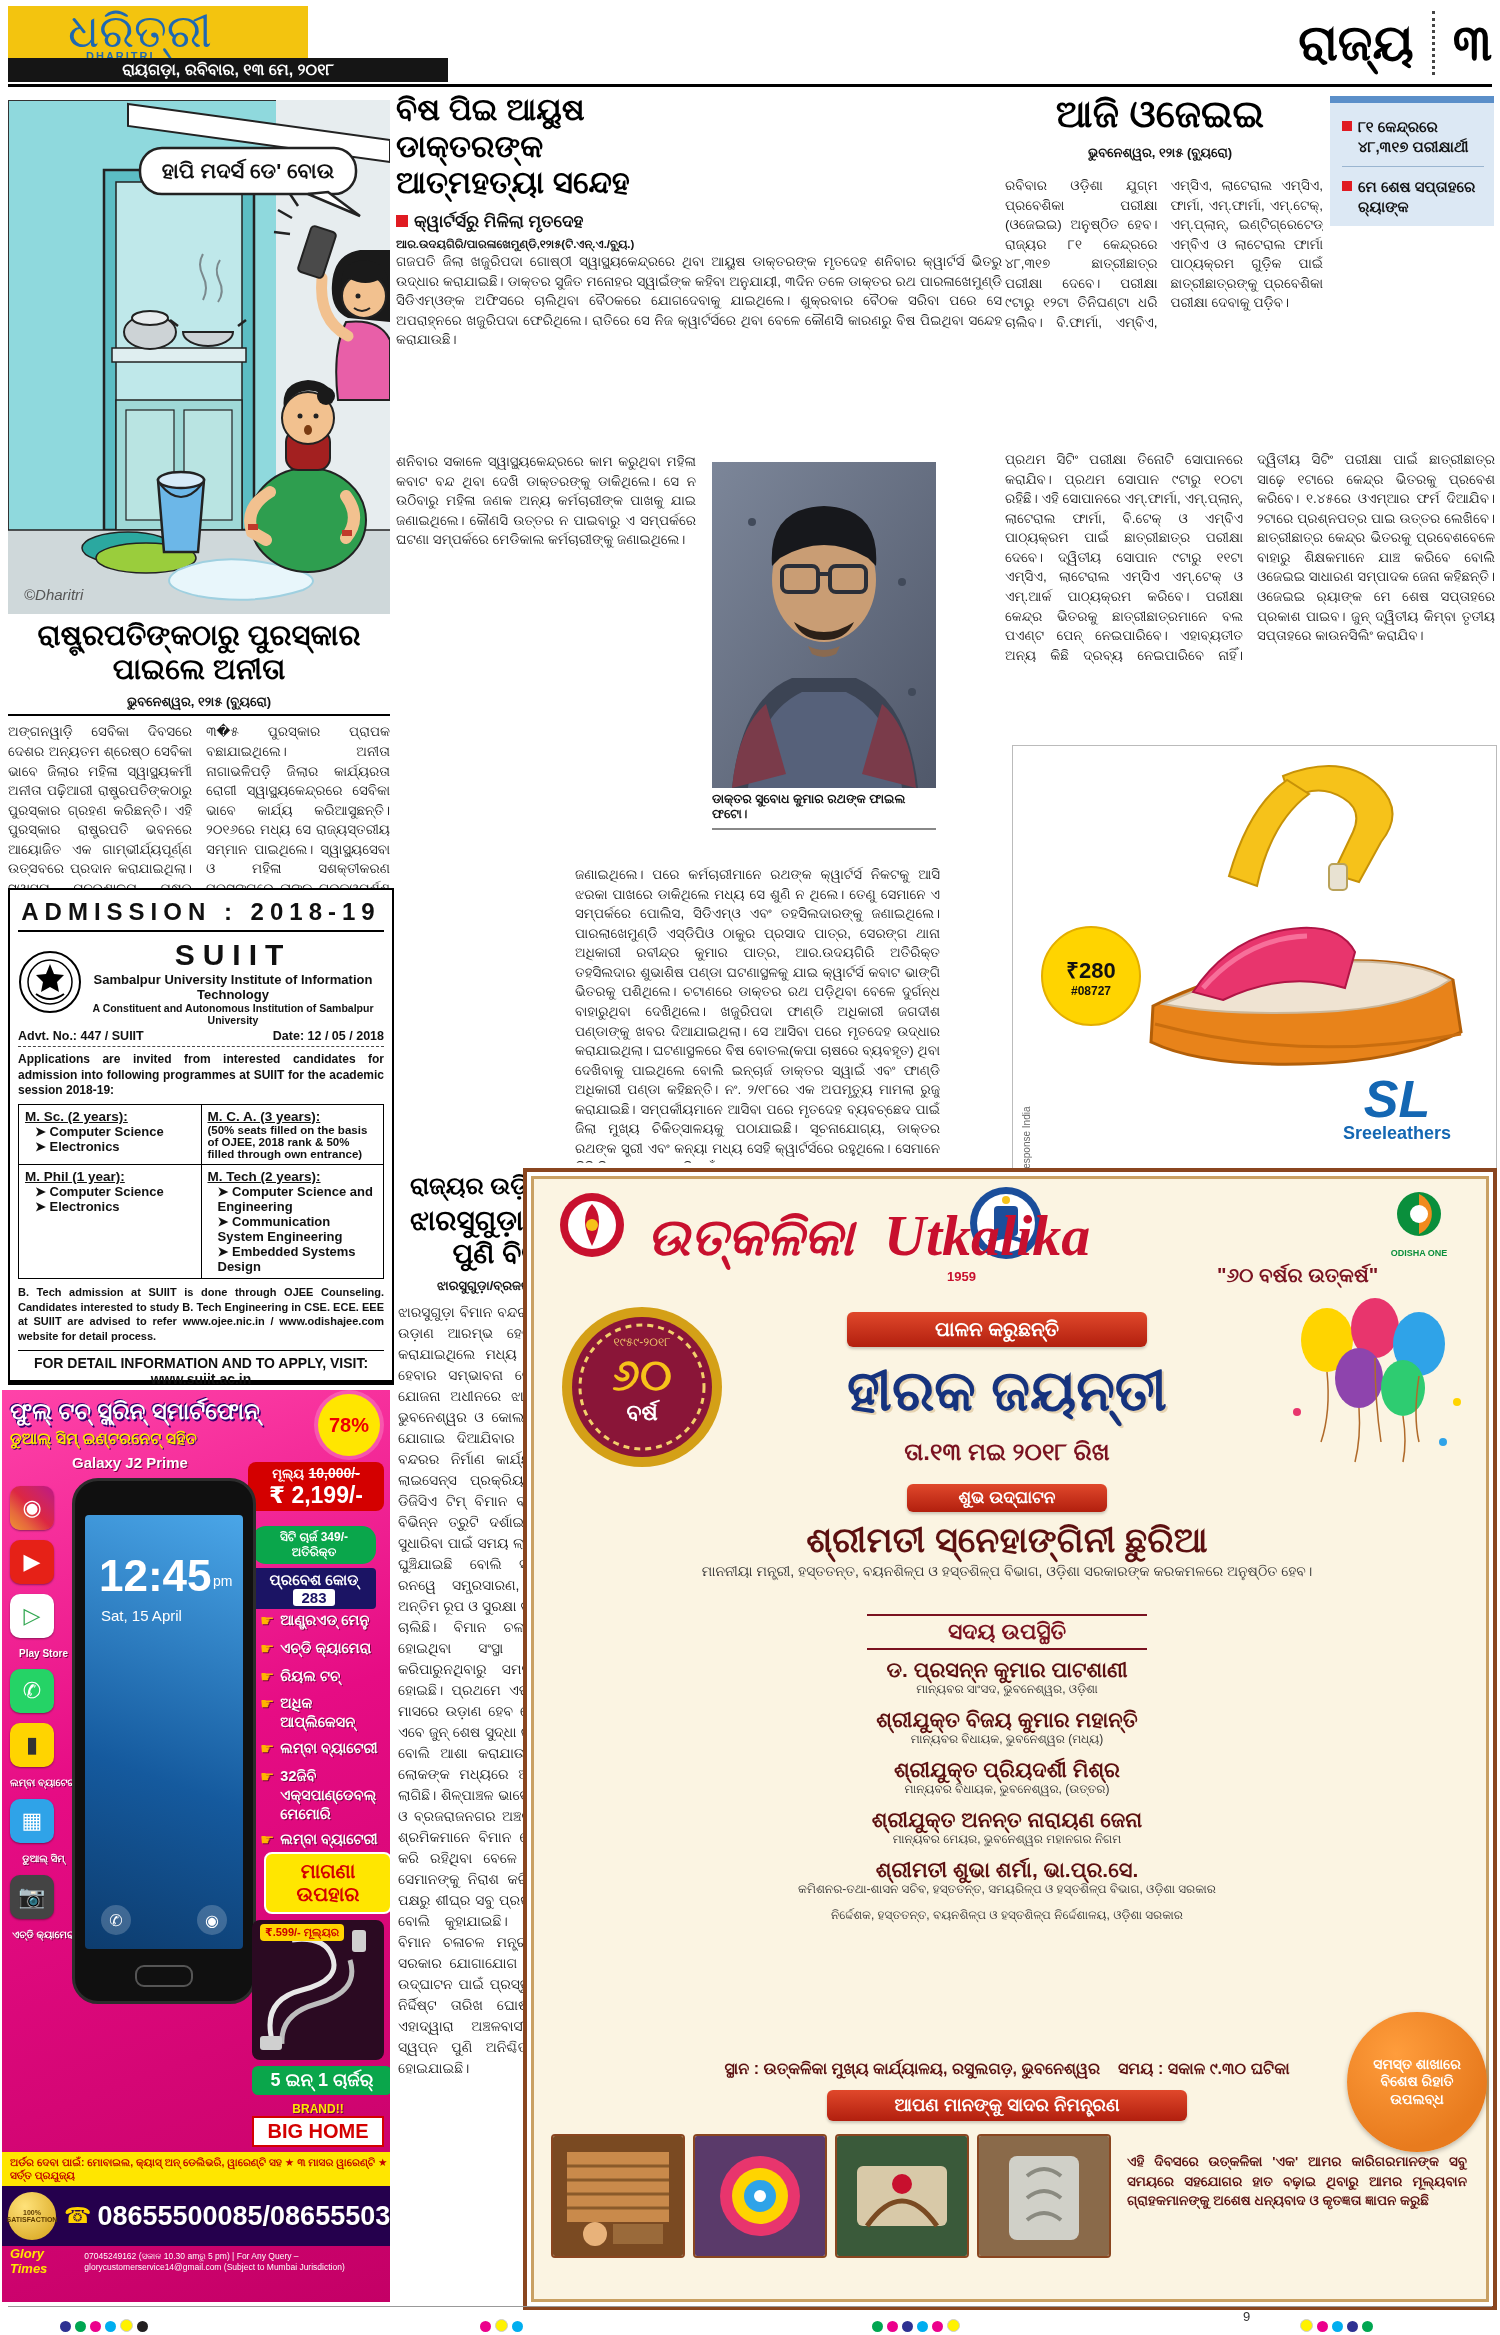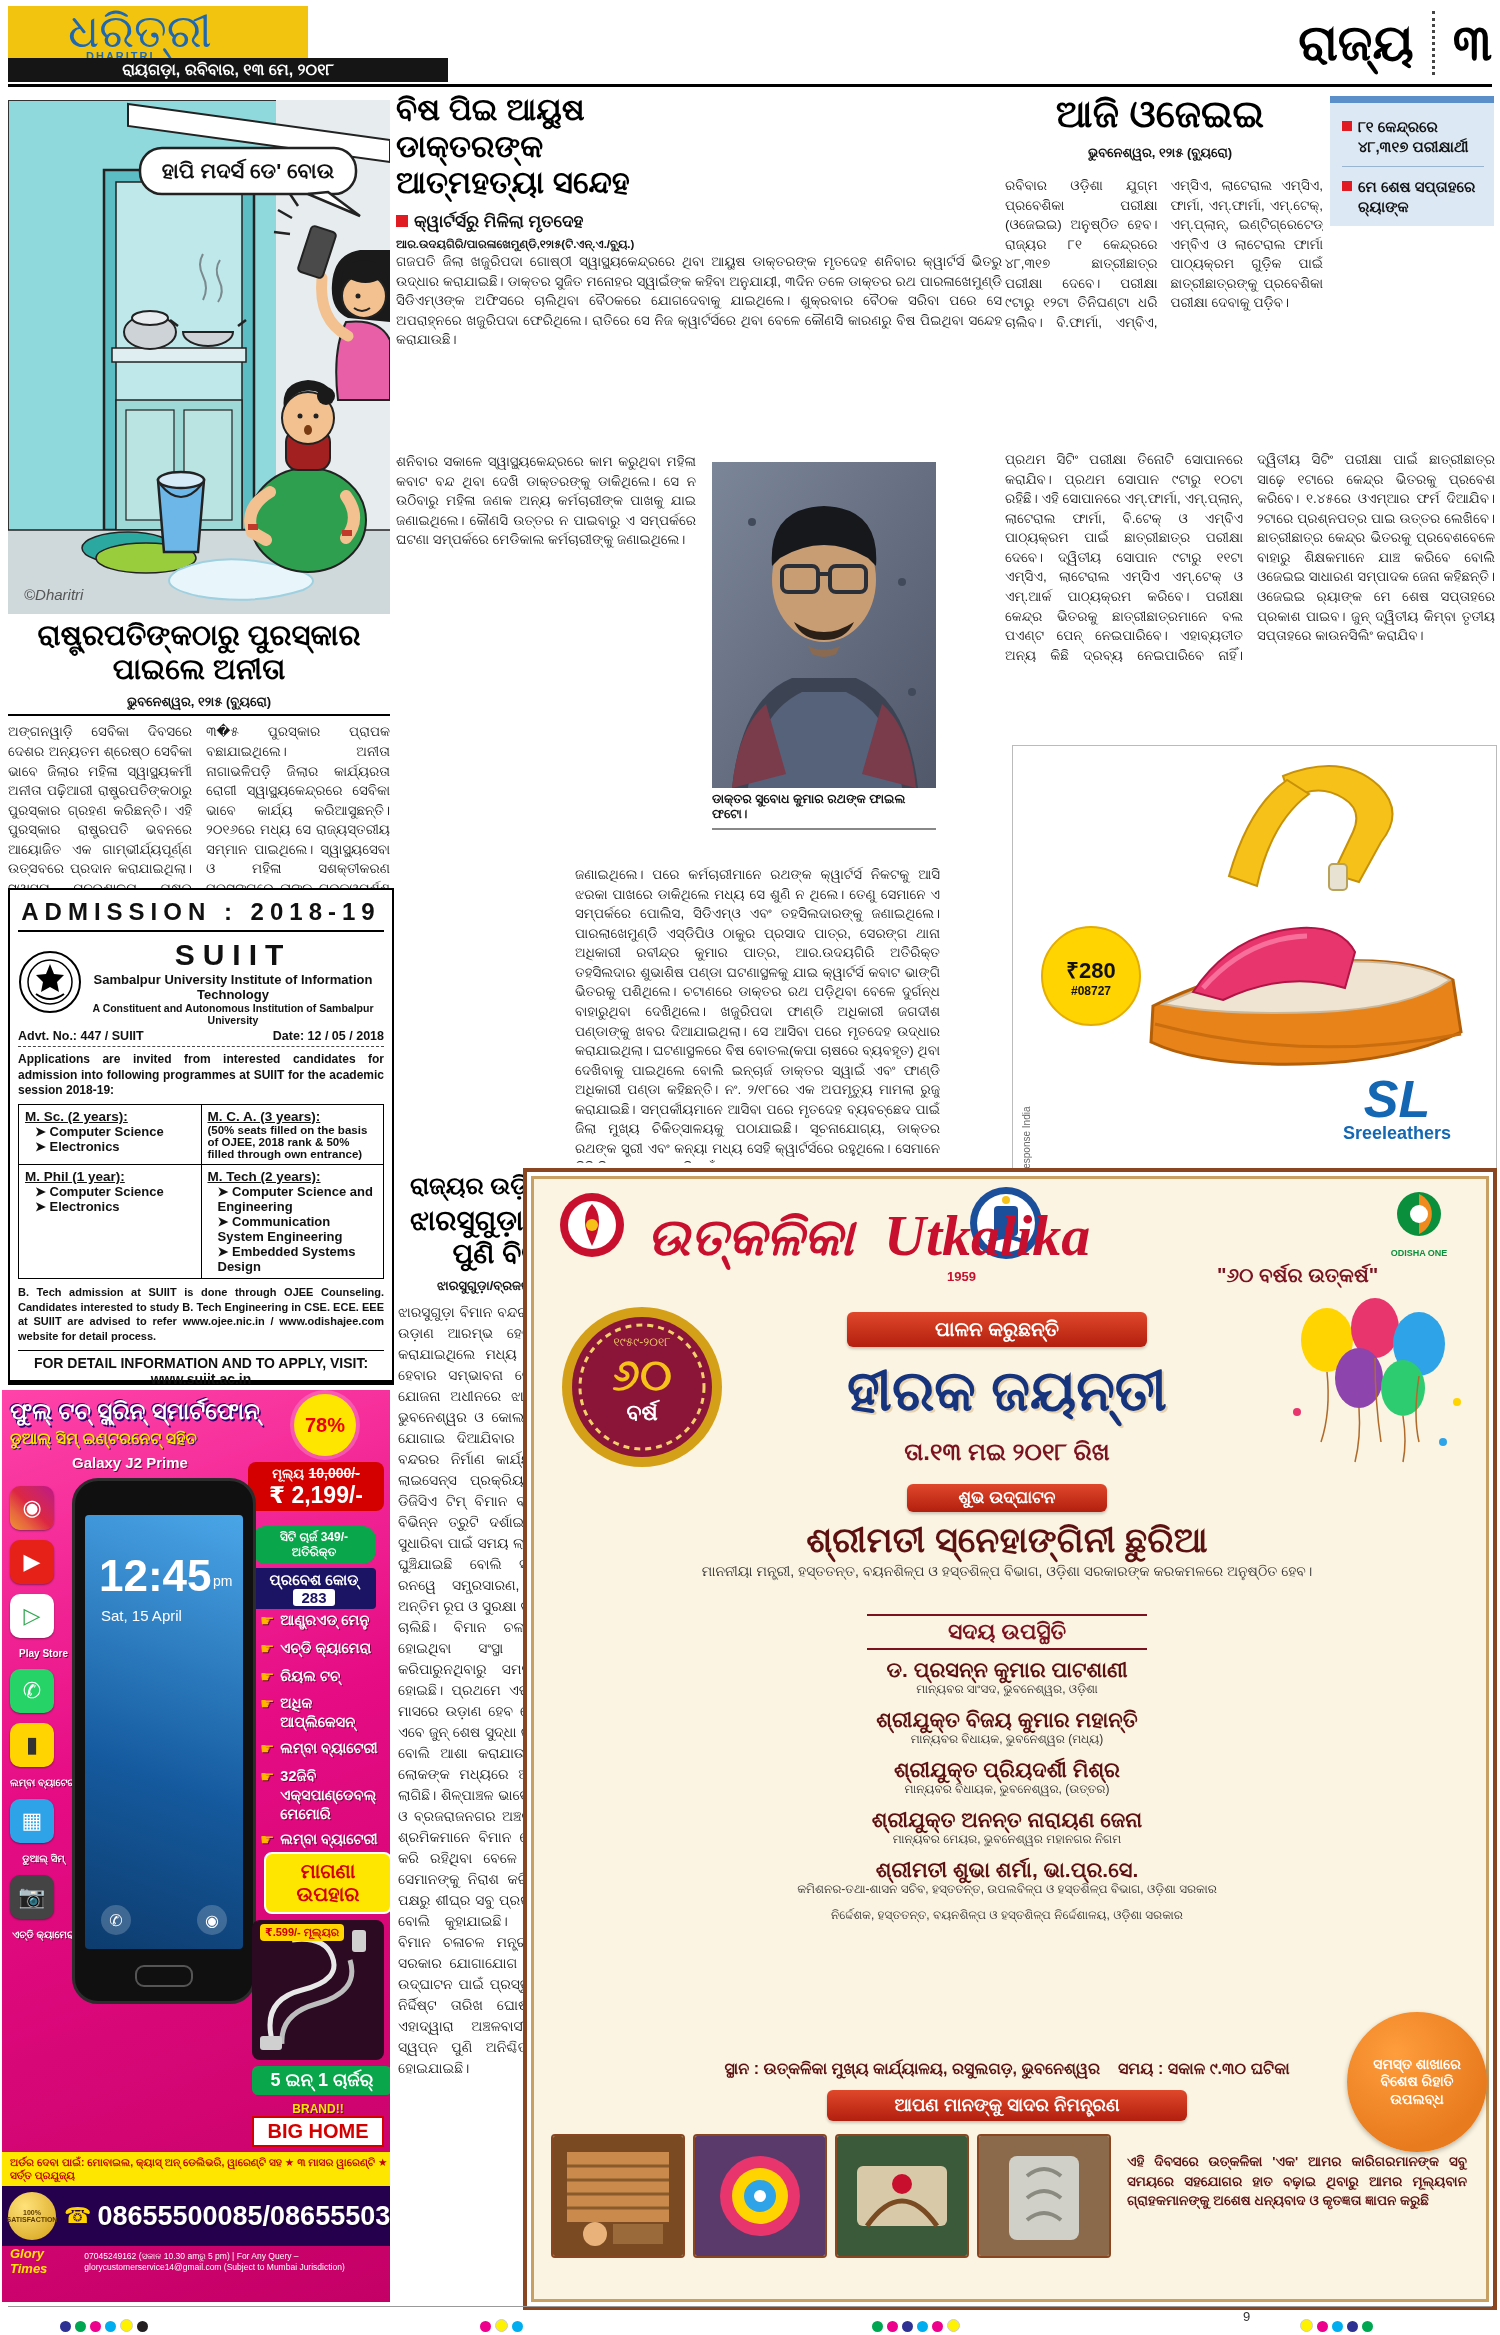--- a/index.html
+++ b/index.html
@@ -399,21 +399,21 @@
     <div style="margin-bottom:12px;">
         <div class="guest-name odia">ଶ୍ରୀଯୁକ୍ତ ପ୍ରିୟଦର୍ଶୀ ମିଶ୍ର</div>
         <div class="guest-role odia">ମାନ୍ୟବର ବିଧାୟକ, ଭୁବନେଶ୍ୱର, (ଉତ୍ତର)</div>
       </div>
     <div style="margin-bottom:12px;">
         <div class="guest-name odia">ଶ୍ରୀଯୁକ୍ତ ଅନନ୍ତ ନାରାୟଣ ଜେନା</div>
         <div class="guest-role odia">ମାନ୍ୟବର ମେୟର, ଭୁବନେଶ୍ୱର ମହାନଗର ନିଗମ</div>
       </div>
     <div style="margin-bottom:12px;">
         <div class="guest-name odia">ଶ୍ରୀମତୀ ଶୁଭା ଶର୍ମା, ଭା.ପ୍ର.ସେ.</div>
-        <div class="guest-role odia">କମିଶନର-ତଥା-ଶାସନ ସଚିବ, ହସ୍ତତନ୍ତ, ଉପଲବିଳ୍ପ ଓ ହସ୍ତଶିଳ୍ପ ବିଭାଗ, ଓଡ଼ିଶା ସରକାର</div>
+        <div class="guest-role odia">କମିଶନର-ତଥା-ଶାସନ ସଚିବ, ହସ୍ତତନ୍ତ, ସମୟରିଳ୍ପ ଓ ହସ୍ତଶିଳ୍ପ ବିଭାଗ, ଓଡ଼ିଶା ସରକାର</div>
       </div>
     <div style="margin-bottom:12px;">
         <div class="guest-role odia">ନିର୍ଦ୍ଦେଶକ, ହସ୍ତତନ୍ତ, ବୟନଶିଳ୍ପ ଓ ହସ୍ତଶିଳ୍ପ ନିର୍ଦ୍ଦେଶାଳୟ, ଓଡ଼ିଶା ସରକାର</div>
       </div>
   </div>
 
   <div class="abs odia" style="left:90px;top:888px;width:780px;font-size:16px;font-weight:bold;color:#5c1010;text-align:center;">
     <span>ସ୍ଥାନ : ଉତ୍କଳିକା ମୁଖ୍ୟ କାର୍ଯ୍ୟାଳୟ, ରସୁଲଗଡ଼, ଭୁବନେଶ୍ୱର</span> &nbsp;&nbsp; <span>ସମୟ : ସକାଳ ୯.୩୦ ଘଟିକା</span>
   </div>
   <div class="abs ribbon odia" style="left:300px;top:918px;width:360px;font-size:18px;padding:5px 0;">ଆପଣ ମାନଙ୍କୁ ସାଦର ନିମନ୍ତ୍ରଣ</div>
@@ -446,21 +446,21 @@
         <rect x="30" y="20" width="70" height="84" rx="8" fill="#d0d0c8"></rect>
         <path d="M48,40 q17,-14 34,0 M48,62 q17,-14 34,0 M48,84 q17,-14 34,0" stroke="#8a8a80" stroke-width="4" fill="none"></path>
       </svg>
   </div>
   <div class="abs odia jt" style="left:600px;top:980px;width:340px;font-size:13.5px;color:#5c1010;font-weight:bold;line-height:1.45;">ଏହି ଦିବସରେ ଉତ୍କଳିକା 'ଏକ' ଆମର କାରିଗରମାନଙ୍କ ସବୁ ସମୟରେ ସହଯୋଗର ହାତ ବଢ଼ାଇ ଥିବାରୁ ଆମର ମୂଲ୍ୟବାନ ଗ୍ରାହକମାନଙ୍କୁ ଅଶେଷ ଧନ୍ୟବାଦ ଓ କୃତଜ୍ଞତା ଜ୍ଞାପନ କରୁଛି</div>
 </div>
 
 <div class="abs phonead" style="left:2px;top:1390px;width:388px;height:912px;">
   <div class="abs ph-head odia" style="left:8px;top:8px;width:300px;">ଫୁଲ୍ ଟଚ୍ ସ୍କ୍ରିନ୍ ସ୍ମାର୍ଟଫୋନ୍</div>
   <div class="abs ph-sub odia" style="left:8px;top:40px;">ଡୁଆଲ୍ ସିମ୍ ଇଣ୍ଟରନେଟ୍ ସହିତ</div>
-  <div class="abs burst" style="left:292px;top:4px;width:62px;height:62px;font-size:20px;">78%</div>
+  <div class="abs burst" style="left:316px;top:4px;width:62px;height:62px;font-size:20px;">78%</div>
   <div class="abs pricebox odia" style="left:246px;top:72px;width:120px;">
     <span style="font-size:13px;">ମୂଲ୍ୟ</span>
     <span style="text-decoration:line-through;font-size:14px;">10,000/-</span>
     <div style="font-size:23px;">₹ 2,199/-</div>
   </div>
   <div class="abs greenpill odia" style="left:250px;top:136px;width:112px;">ସିଟି ଚାର୍ଜ 349/- ଅତିରିକ୍ତ</div>
   <div class="abs codebar odia" style="left:250px;top:178px;width:112px;">
     <span>ପ୍ରବେଶ କୋଡ୍</span> <span style="background:#fff;color:#1b1464;padding:0 8px;border-radius:3px;">283</span>
   </div>
 

